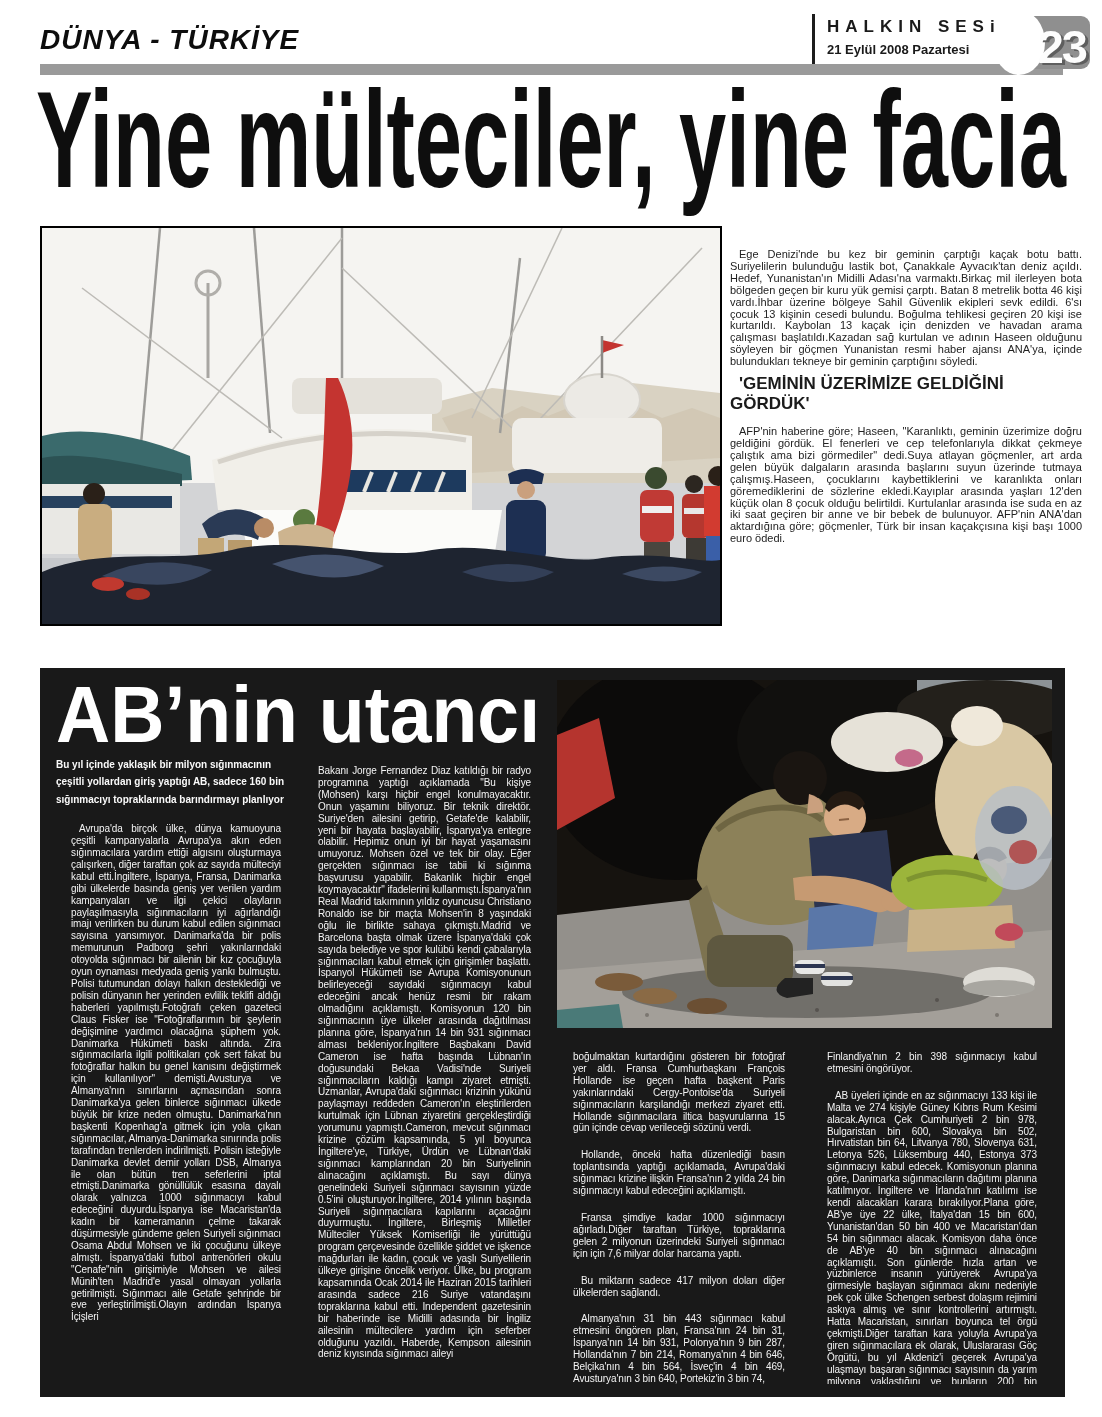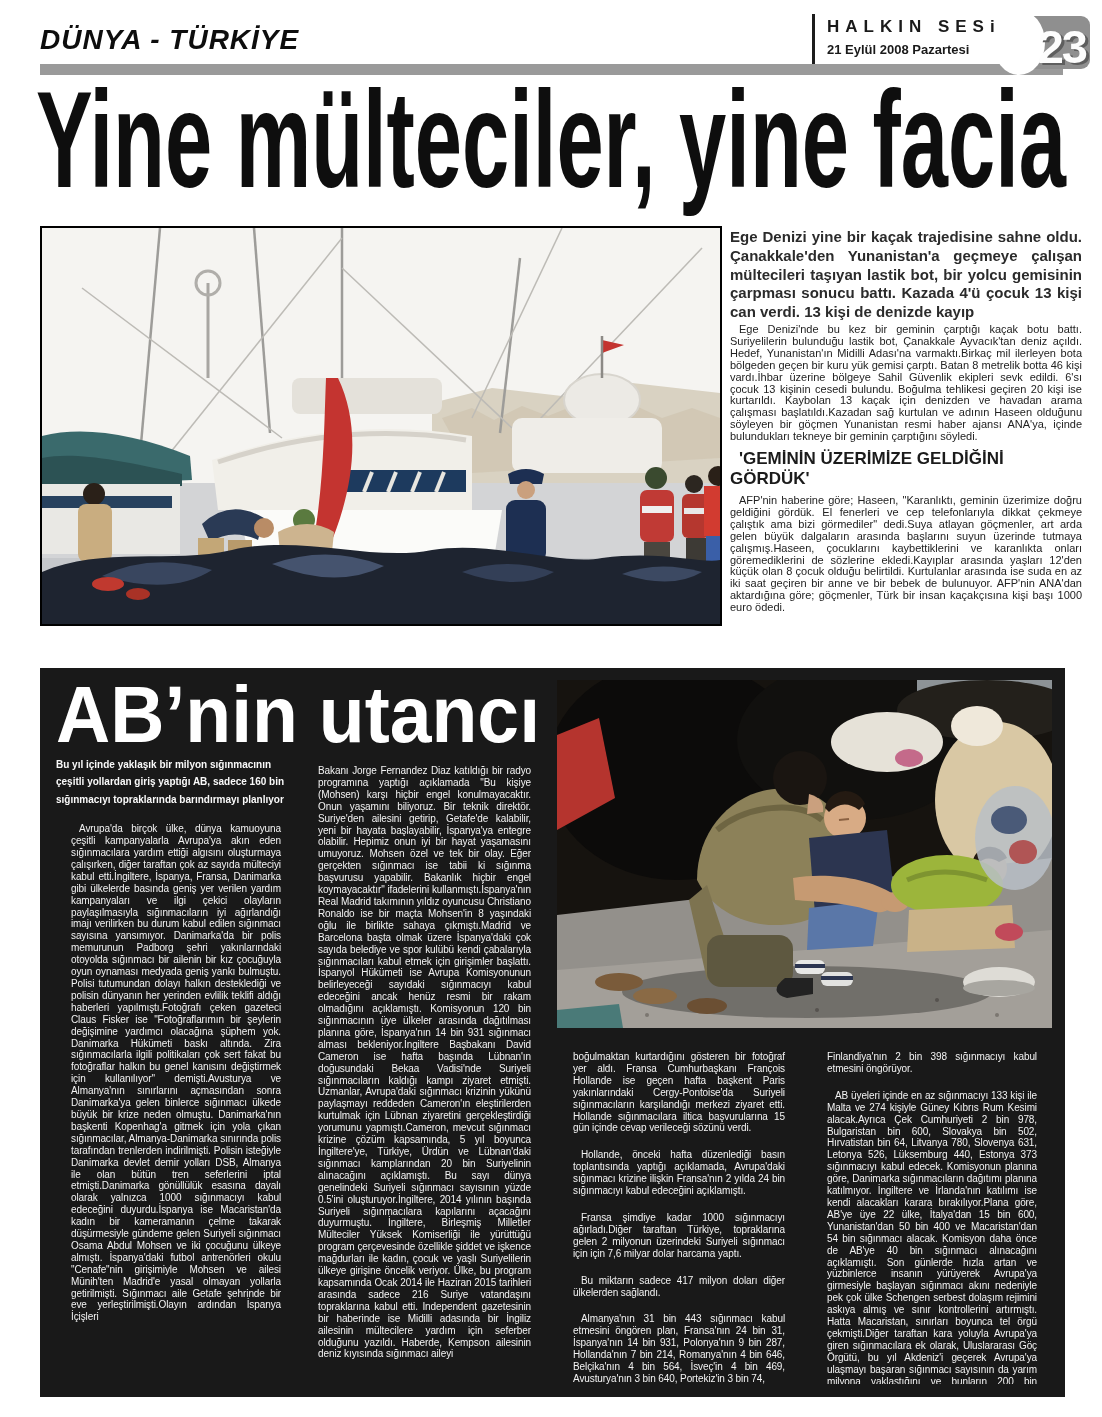--- a/index.html
+++ b/index.html
@@ -14,21 +14,21 @@
   .masthead .date{font-size:13px;font-weight:700;color:#1a1a1a;margin-top:5px;white-space:nowrap;}
   .page-badge{position:absolute;left:1023px;top:16px;width:67px;height:53px;background:#8f8f8f;border-radius:9px;}
   .page-badge .notch{position:absolute;left:-30px;top:-6px;width:52px;height:65px;background:#fff;border-radius:50%;}
   .page-badge .num{position:absolute;right:4px;top:4px;font-size:47px;line-height:53px;font-weight:800;color:#fdfdfd;text-shadow:3px 2px 0 #5e5e5e;letter-spacing:-2px;}
 
   
   .h1-wrap{position:absolute;left:34px;top:86px;width:1040px;height:136px;}
   .photo1{position:absolute;left:40px;top:226px;width:682px;height:400px;border:2px solid #000;box-sizing:border-box;background:#f4f3f0;}
   .a1col{position:absolute;left:730px;top:228px;width:352px;}
   .a1-lead{font-size:15px;font-weight:700;line-height:18.8px;text-align:justify;color:#2b2b2b;}
-  .a1-body{margin-top:2px;font-size:11px;line-height:11.9px;text-align:justify;color:#222;}
+  .a1-body{margin-top:21px;font-size:11px;line-height:11.9px;text-align:justify;color:#222;}
   .a1-body p{margin:0;text-indent:9px;}
   .a1-sub{margin-top:6px;margin-bottom:2px;font-size:17px;font-weight:700;text-indent:9px;color:#1b1b1b;}
 
   
   .blackbox{position:absolute;left:40px;top:668px;width:1025px;height:729px;background:#191919;color:#f3f3f3;}
   .h2-wrap{position:absolute;left:14px;top:6px;width:492px;height:86px;}
   .photo2{position:absolute;left:517px;top:12px;width:495px;height:348px;background:#141210;}
   .bcol{position:absolute;font-size:10px;line-height:11.9px;letter-spacing:-0.1px;text-align:justify;overflow:hidden;}
   .bcol p{margin:15px;text-indent:8px;}
   .col1{left:16px;top:88px;width:240px;height:628px;}
@@ -149,26 +149,25 @@
       <path d="M60,348 q50,-24 110,-6 q-40,26 -110,6 Z" fill="#39465f"></path>
       <path d="M230,336 q56,-20 112,2 q-48,24 -112,-2 Z" fill="#45536e"></path>
       <path d="M420,344 q44,-16 92,0 q-36,20 -92,0 Z" fill="#333f57"></path>
       <path d="M580,346 q36,-14 80,-2 q-30,18 -80,2 Z" fill="#3c4962"></path>
       <ellipse cx="66" cy="356" rx="16" ry="7" fill="#c0392f"></ellipse>
       <ellipse cx="96" cy="366" rx="12" ry="6" fill="#a93226"></ellipse>
     </svg>
   </div>
 
   <div class="a1col">
-    <div class="a1-lead">Ege Denizi yine bir kaçak trajedisine sahne oldu. Çanakkale'den Yunanistan'a geçmeye çalışan mültecileri taşıyan lastik bot, bir yolcu gemisinin çarpması sonucu battı. Kazada 4'ü çocuk 13 kişi can verdi. 13 kişi de denizde kayıp</div>
     <div class="a1-body">
       <p>Ege Denizi'nde bu kez bir geminin çarptığı kaçak botu battı. Suriyelilerin bulunduğu lastik bot, Çanakkale Ayvacık'tan deniz açıldı. Hedef, Yunanistan'ın Midilli Adası'na varmaktı.Birkaç mil ilerleyen bota bölgeden geçen bir kuru yük gemisi çarptı. Batan 8 metrelik botta 46 kişi vardı.İhbar üzerine bölgeye Sahil Güvenlik ekipleri sevk edildi. 6'sı çocuk 13 kişinin cesedi bulundu. Boğulma tehlikesi geçiren 20 kişi ise kurtarıldı. Kaybolan 13 kaçak için denizden ve havadan arama çalışması başlatıldı.Kazadan sağ kurtulan ve adının Haseen olduğunu söyleyen bir göçmen Yunanistan resmi haber ajansı ANA'ya, içinde bulundukları tekneye bir geminin çarptığını söyledi.</p>
     </div>
     <div class="a1-sub">'GEMİNİN ÜZERİMİZE GELDİĞİNİ GÖRDÜK'</div>
-    <div class="a1-body" style="margin-top:6px;">
+    <div class="a1-body" style="margin-top:12px;">
       <p>AFP'nin haberine göre; Haseen, "Karanlıktı, geminin üzerimize doğru geldiğini gördük. El fenerleri ve cep telefonlarıyla dikkat çekmeye çalıştık ama bizi görmediler" dedi.Suya atlayan göçmenler, art arda gelen büyük dalgaların arasında başlarını suyun üzerinde tutmaya çalışmış.Haseen, çocuklarını kaybettiklerini ve karanlıkta onları göremediklerini de sözlerine ekledi.Kayıplar arasında yaşları 12'den küçük olan 8 çocuk olduğu belirtildi. Kurtulanlar arasında ise suda en az iki saat geçiren bir anne ve bir bebek de bulunuyor. AFP'nin ANA'dan aktardığına göre; göçmenler, Türk bir insan kaçakçısına kişi başı 1000 euro ödedi.</p>
     </div>
   </div>
 
   <div class="blackbox">
 
     <div class="h2-wrap">
       <svg width="492" height="86" viewBox="0 0 492 86">
         <text x="2" y="68" font-family="Liberation Sans, sans-serif" font-size="80" font-weight="700" fill="#ffffff" textLength="484" lengthAdjust="spacingAndGlyphs">AB’nin utancı</text>
       </svg>

